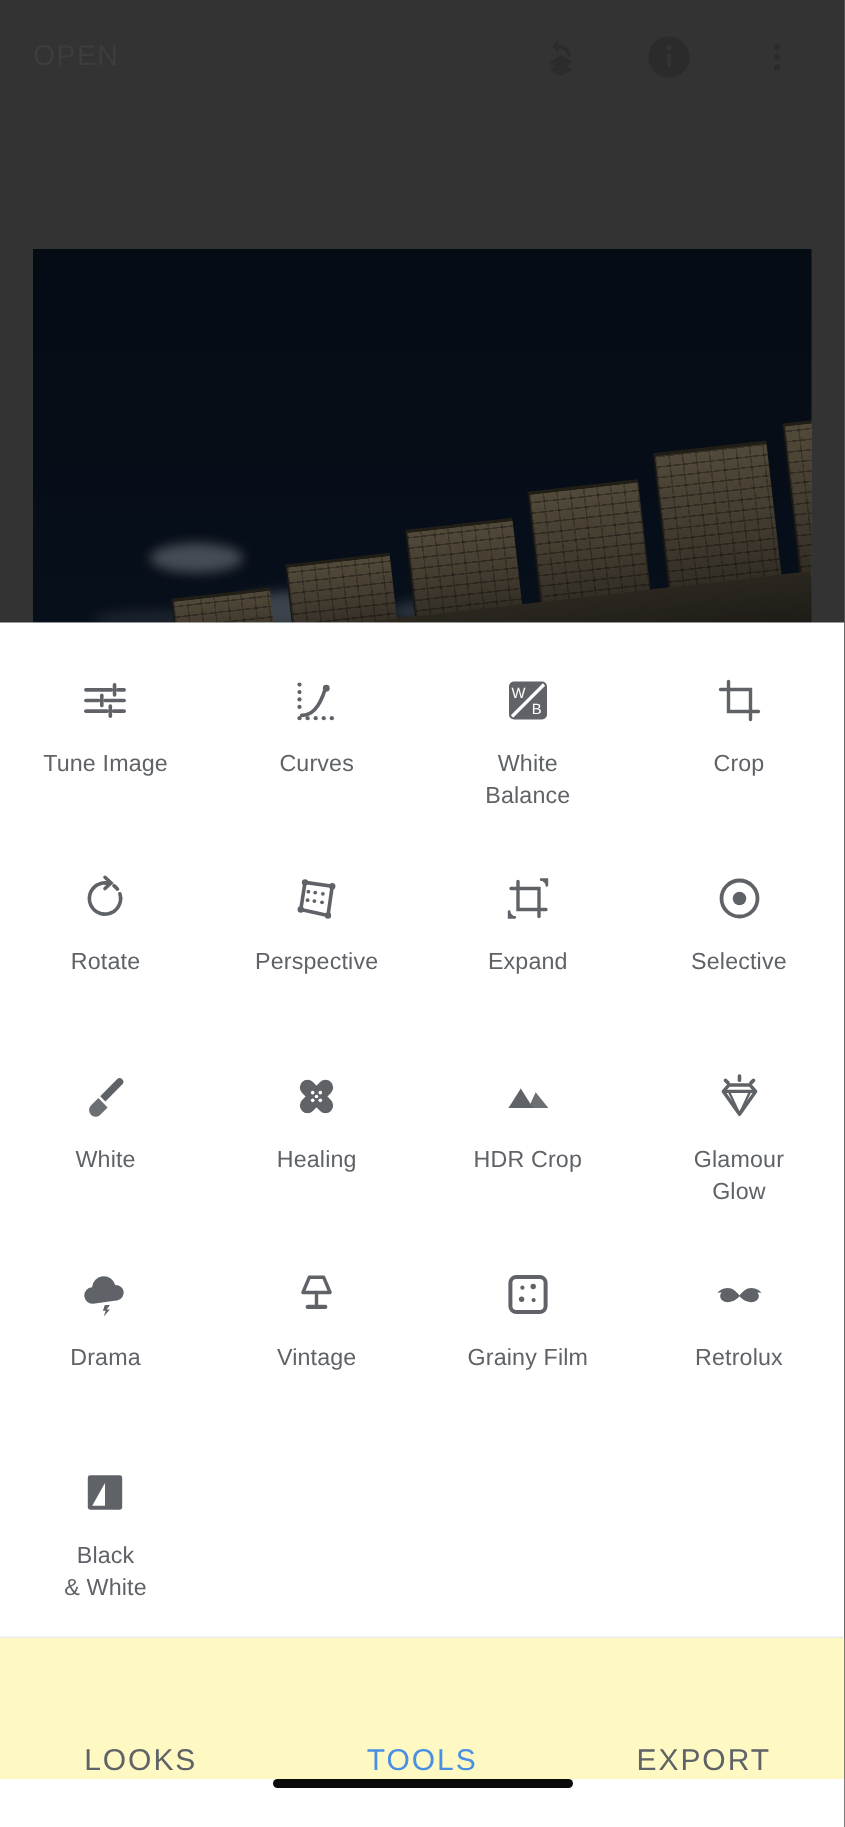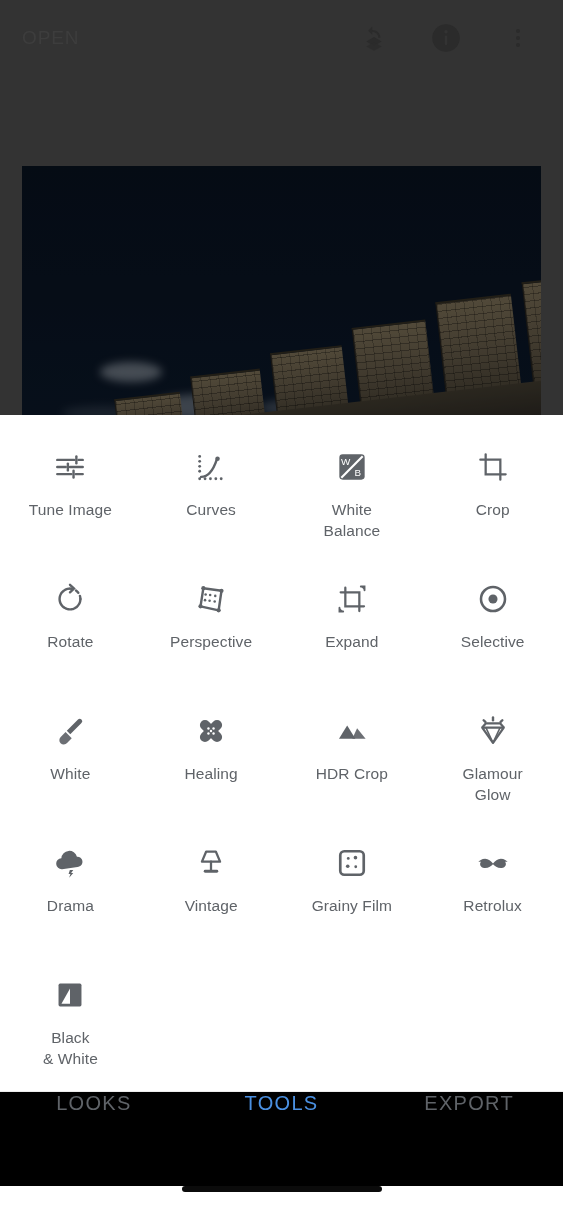--- a/index.html
+++ b/index.html
@@ -193,22 +193,22 @@
   .sheet-divider {
     height: 1px;
     background: #ececec;
   }
 
   
   .tabbar {
     flex: 0 0 auto;
     height: 94px;
     display: flex;
-    align-items: flex-start;
-    background: #000000;
+    align-items: flex-end;
+    background: #fef9c3;
   }
 
   .tab {
     flex: 1 1 0;
     text-align: center;
     font-size: 20px;
     letter-spacing: 1.3px;
     color: #5f6368;
     background: none;
     border: none;

